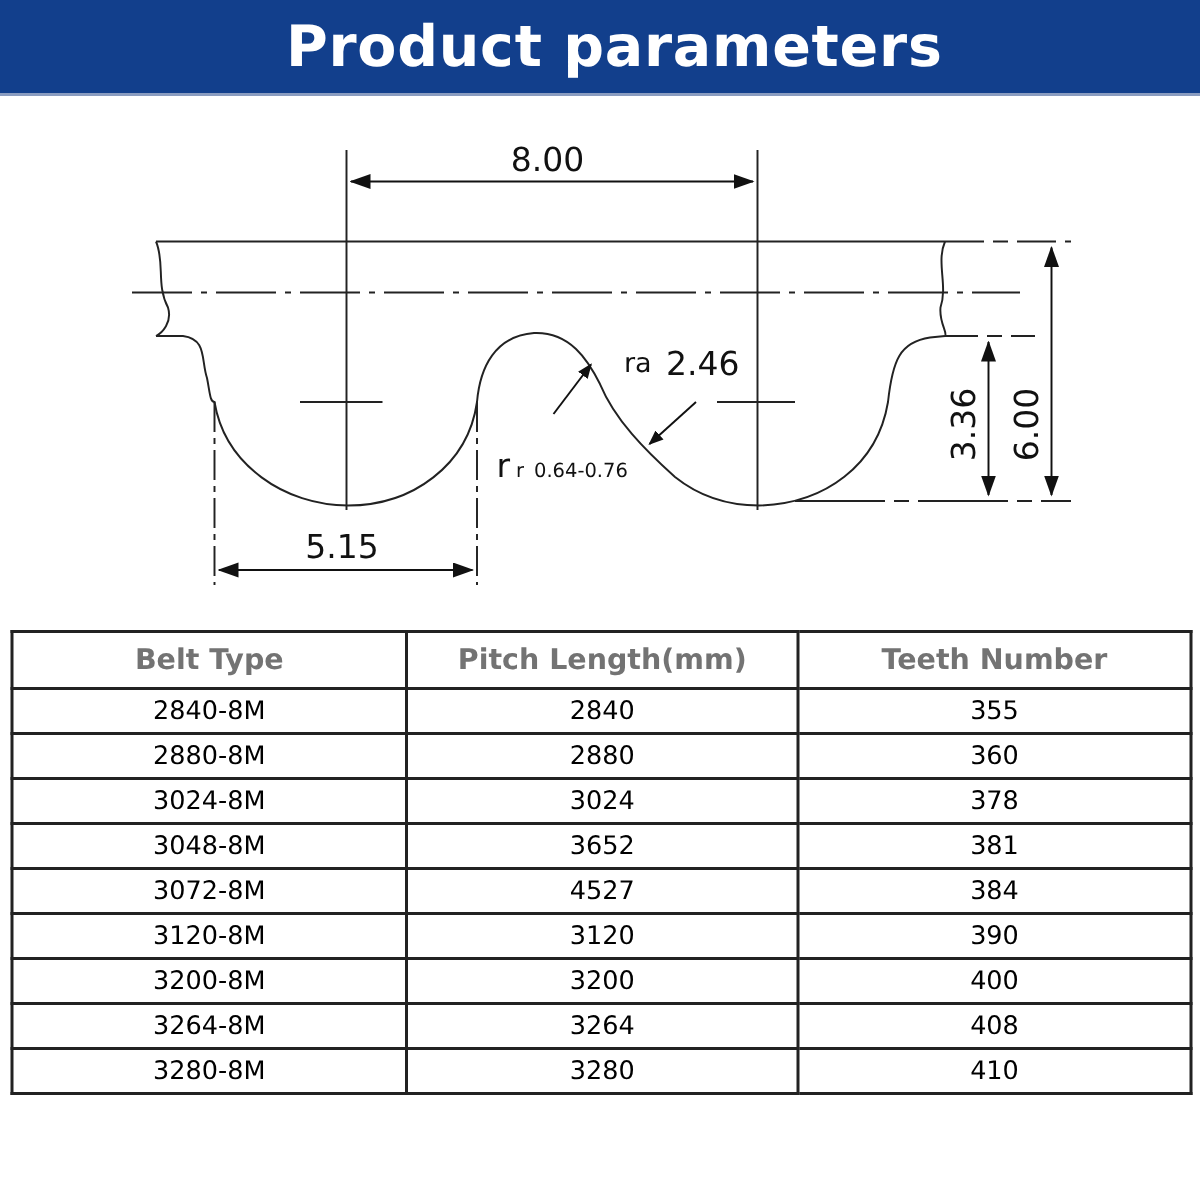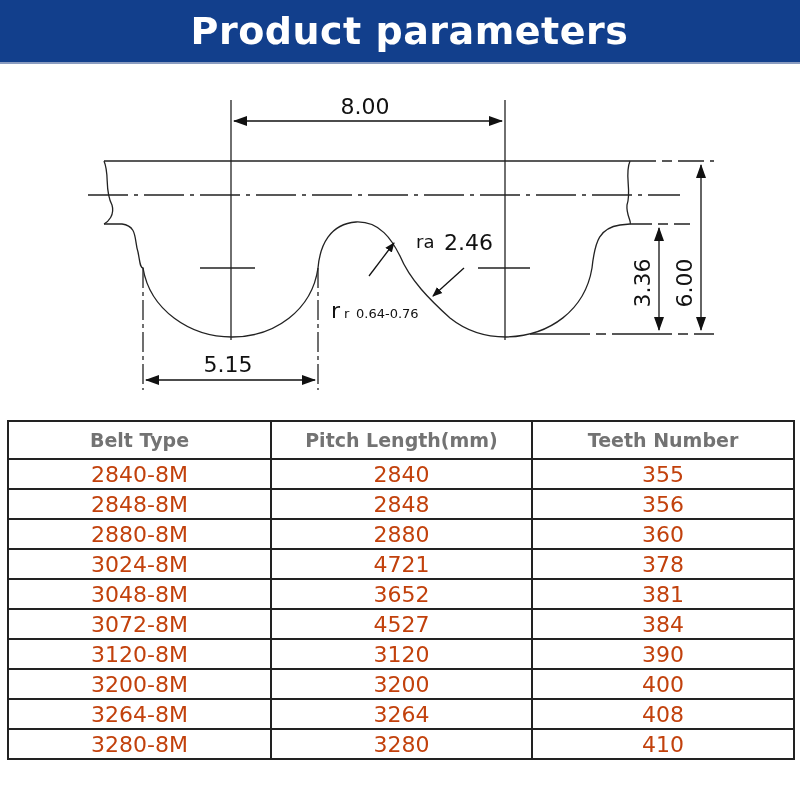--- a/index.html
+++ b/index.html
@@ -7,21 +7,21 @@
   .banner { position:absolute; left:0; top:0; width:800px; height:64px; background:#123f8c; display:flex; align-items:center; justify-content:center; border-bottom:2px solid #8a9cc0; box-sizing:border-box;padding-left:19px; }
   .banner-title { color:#ffffff; font-family:"DejaVu Sans", sans-serif; font-weight:bold; font-size:38px; letter-spacing:0.5px; }
   .diagram { position:absolute; left:0; top:64px; width:668px; height:340px; }
   .diagram svg { width:800px; height:340px; display:block; }
   .dimtxt { font-family:"DejaVu Sans", sans-serif; font-size:22px; fill:#111; }
   .dimsmall { font-family:"DejaVu Sans", sans-serif; font-size:13px; fill:#111; }
   .dimmed { font-family:"DejaVu Sans", sans-serif; font-size:18px; fill:#111; }
   table.spec { position:absolute; left:7px; top:420px; width:786px; border-collapse:collapse; table-layout:fixed; }
   table.spec th, table.spec td { border:2px solid #222; text-align:center; padding:0; }
   table.spec th { height:36px; color:#737373; font-family:"DejaVu Sans", sans-serif; font-size:19px; font-weight:bold; }
-  table.spec td { height:28px; color:#c2410c; font-family:"DejaVu Sans", sans-serif; font-size:22px; }
+  table.spec td { height:28px; color:#000000; font-family:"DejaVu Sans", sans-serif; font-size:17px; }
   col.c1 { width:263px; } col.c2 { width:261px; } col.c3 { width:262px; }
 </style>
 </head>
 <body>
 
 <div class="banner">
   <span class="banner-title">Product parameters</span>
 </div>
 
 <div class="diagram">
@@ -98,32 +98,27 @@
       <th>Teeth Number</th>
     </tr>
   </thead>
   <tbody>
     <tr>
         <td>2840-8M</td>
         <td>2840</td>
         <td>355</td>
       </tr>
     <tr>
-        <td>2848-8M</td>
-        <td>2848</td>
-        <td>356</td>
-      </tr>
-    <tr>
         <td>2880-8M</td>
         <td>2880</td>
         <td>360</td>
       </tr>
     <tr>
         <td>3024-8M</td>
-        <td>4721</td>
+        <td>3024</td>
         <td>378</td>
       </tr>
     <tr>
         <td>3048-8M</td>
         <td>3652</td>
         <td>381</td>
       </tr>
     <tr>
         <td>3072-8M</td>
         <td>4527</td>

